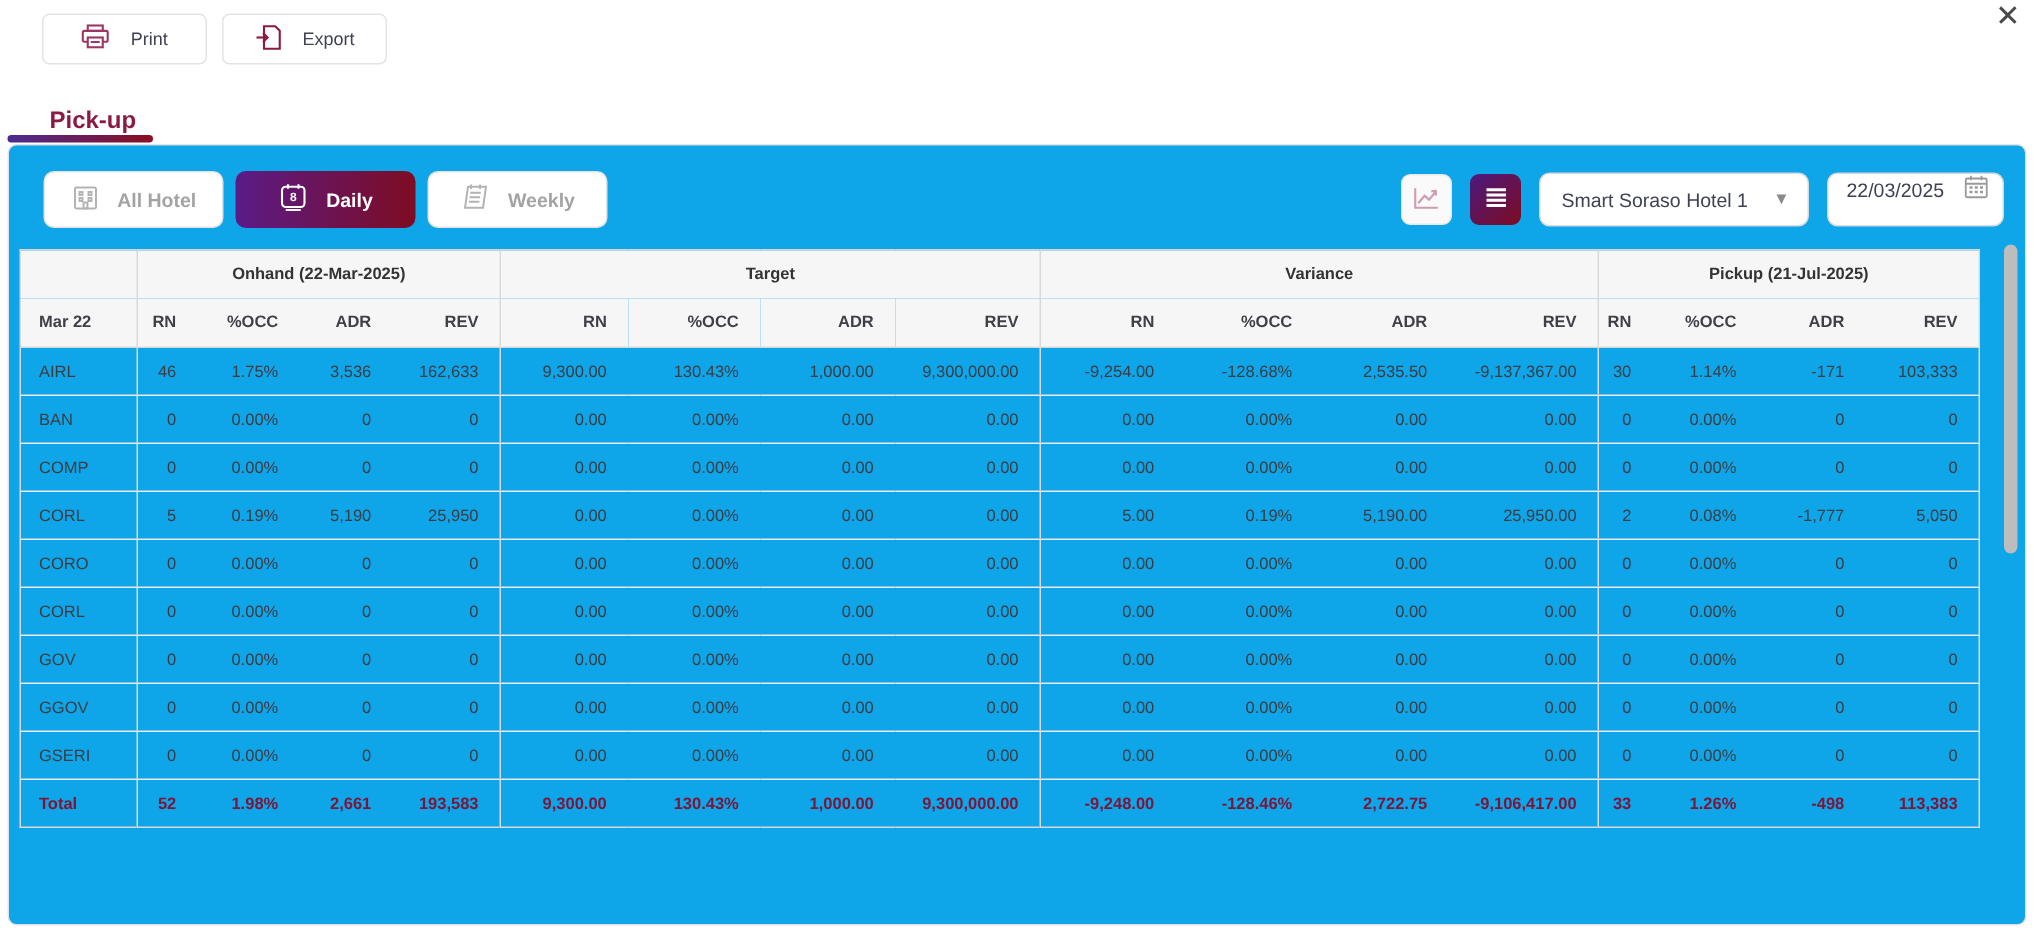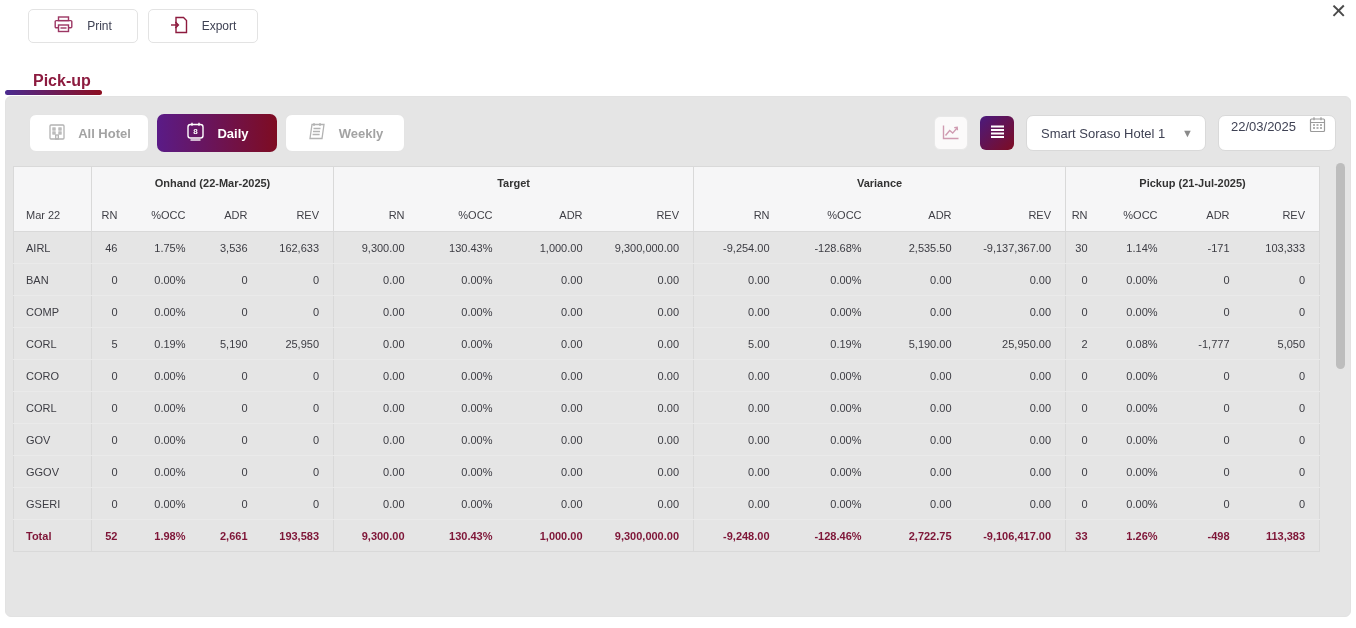--- a/index.html
+++ b/index.html
@@ -11,21 +11,21 @@
   .top-btn { min-width:110px; height:34px; background:#fff; border:1px solid #e3e3e3; border-radius:5px;
              display:flex; align-items:center; justify-content:center; gap:14px; font-size:12px; color:#3f4254; cursor:pointer; padding:0 18px; }
   .close-x { position:absolute; right:9px; top:1px; font-size:20px; color:#4a4a4a; cursor:pointer; line-height:1; }
 
   
   .tab-label { position:absolute; left:33px; top:72px; font-size:16px; font-weight:600; color:#8c1b3f; cursor:pointer; }
   .tab-underline { position:absolute; left:5px; top:90px; width:97px; height:5px; border-radius:3px;
                    background:linear-gradient(90deg,#4b2b90,#8c0e20); }
 
   
-  .panel { position:absolute; left:5px; top:96px; width:1346px; height:521px; background:#e5e5e5;
+  .panel { position:absolute; left:5px; top:96px; width:1346px; height:521px; background:#0ea5e9;
            border:1px solid #e2e2e2; border-radius:6px; }
 
   .toolbar { position:absolute; left:0; top:0; width:100%; padding:17px 14px 0 23px; display:flex; justify-content:space-between; align-items:center; }
   .toggle-group { display:flex; gap:8px; }
   .toggle-btn { width:120px; height:38px; border-radius:7px; display:flex; align-items:center; justify-content:center; gap:11px;
                 font-size:13px; font-weight:700; cursor:pointer; }
   .toggle-btn.inactive { background:#fff; border:1px solid #e4e4e4; color:#a3a3a3; }
   .toggle-btn.active { background:linear-gradient(90deg,#5a1b87,#7e0c22); color:#fff; border:none; }
 
   .right-controls { display:flex; gap:12px; align-items:center; }
@@ -37,21 +37,21 @@
   .caret { font-size:11px; color:#8a8a8a; }
   .date-box { width:118px; height:36px; border:1px solid #d9d9d9; border-radius:7px; background:#fff;
               display:flex; align-items:center; justify-content:flex-start; padding:0 9px 13px 12px; }
   .date-box input { border:none; outline:none; width:78px; font-size:13px; color:#3f4254; font-family:"Liberation Sans",sans-serif; }
 
   
   .table-wrap { position:absolute; left:7px; top:69px; }
   table { border-collapse:collapse; table-layout:fixed; width:1306px; font-size:11px; color:#3c3c43;
           border:1px solid #d9d9d9; }
   thead tr { background:#f6f6f7; }
-  thead th { font-weight:400; }
+  thead th { font-weight:700; }
   .group-head { font-weight:700; color:#333; text-align:center; height:32px; border-left:1px solid #d9d9d9; font-size:11px; }
   .corner-blank { border-right:1px solid #d9d9d9; }
   .subrow th { height:33px; border-bottom:1px solid #d9d9d9; color:#3f3f46; }
   .num { text-align:right; padding-right:14px; }
   .label-cell { text-align:left; padding-left:12px; }
   .group-start { border-left:1px solid #d9d9d9; }
   tbody td { height:32px; border-bottom:1px solid #eaeaea; }
   tbody tr:last-child td { border-bottom:none; }
   .total-row td { color:#7e1537; font-weight:700; }
 

